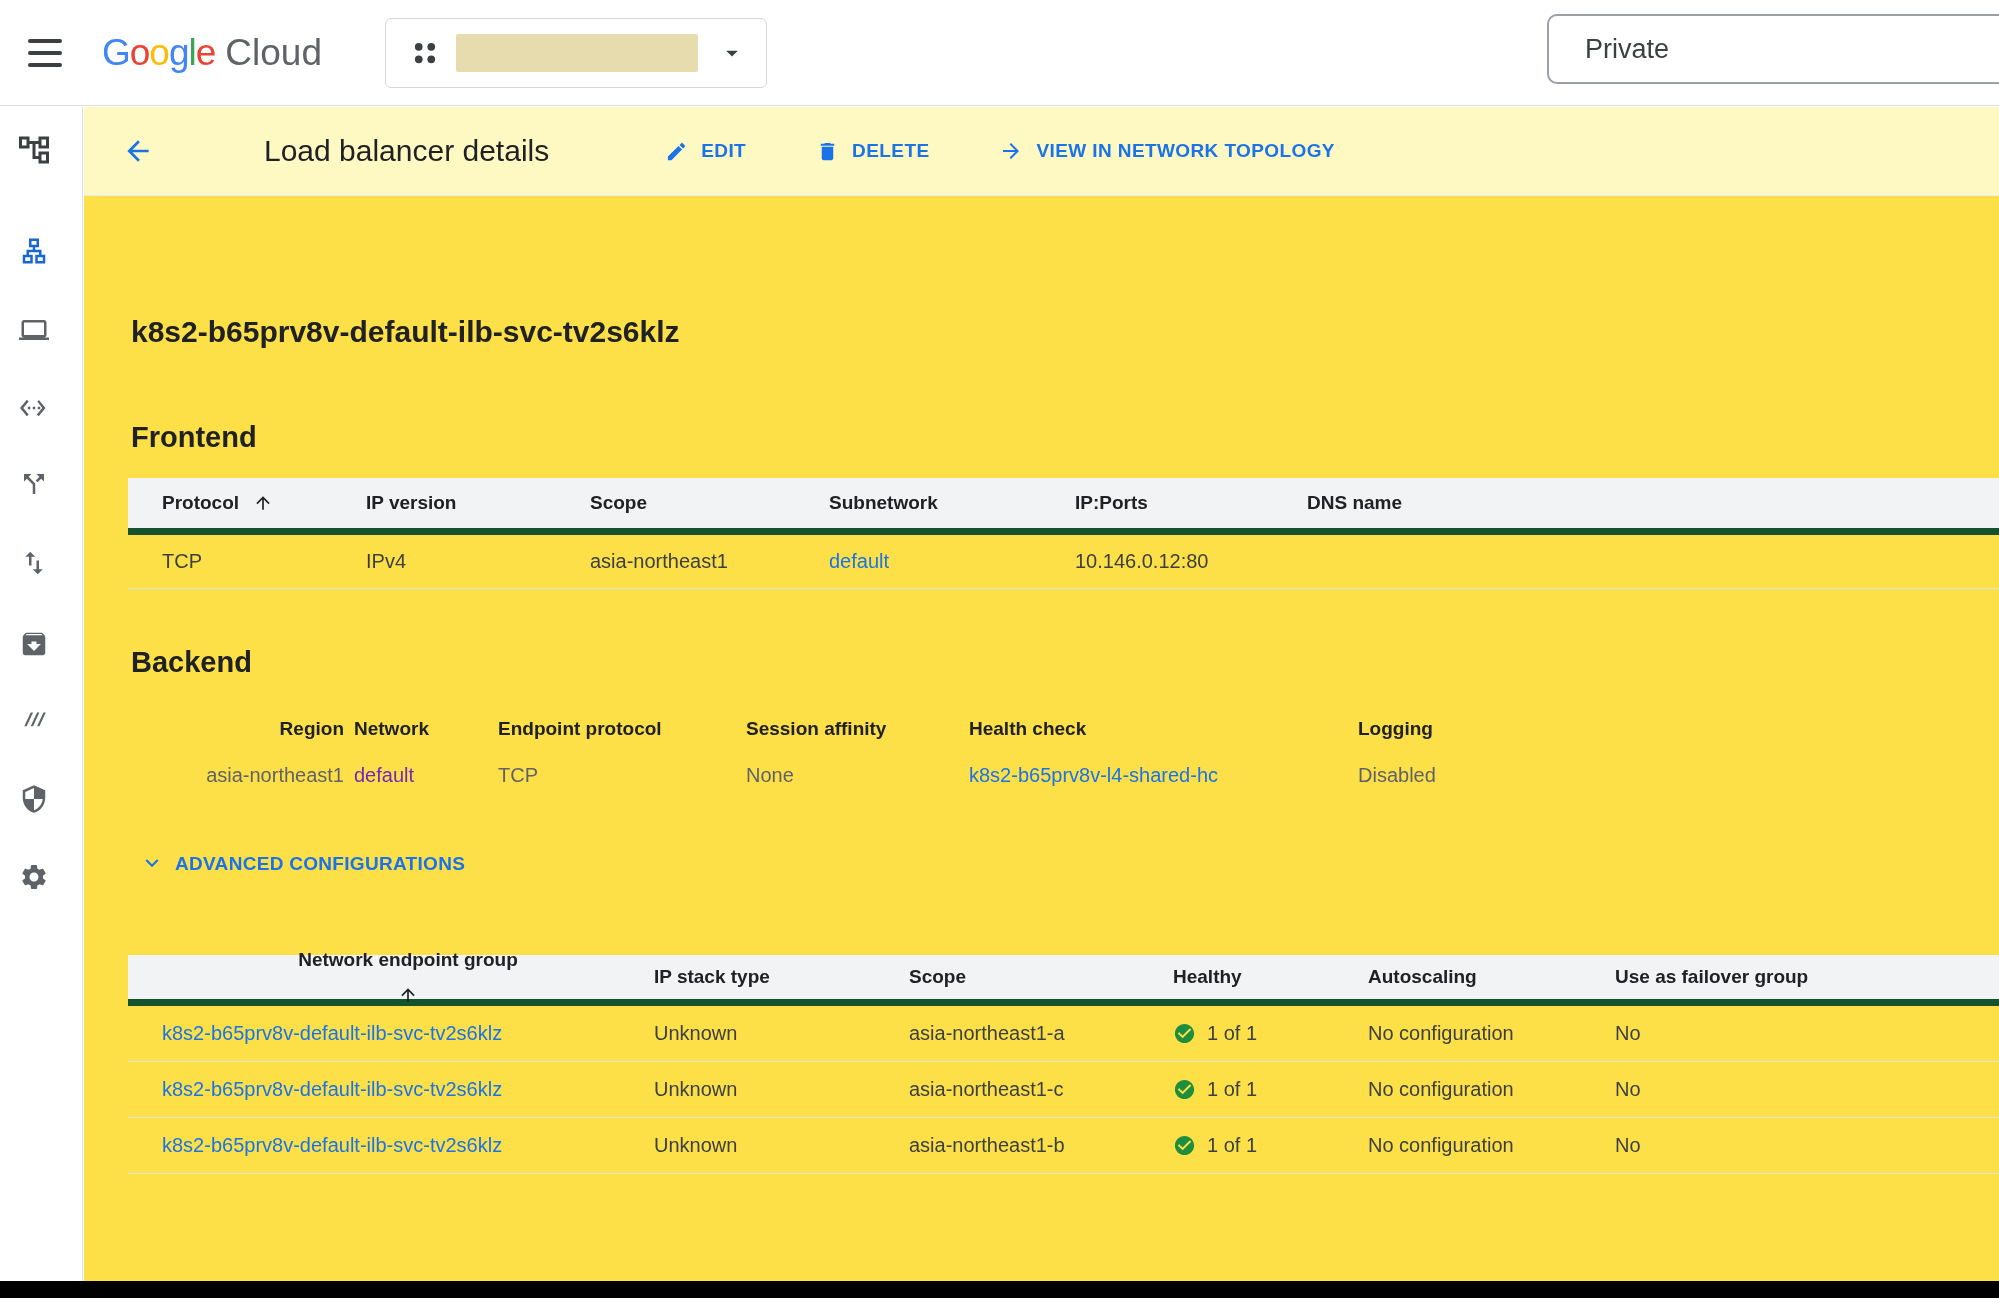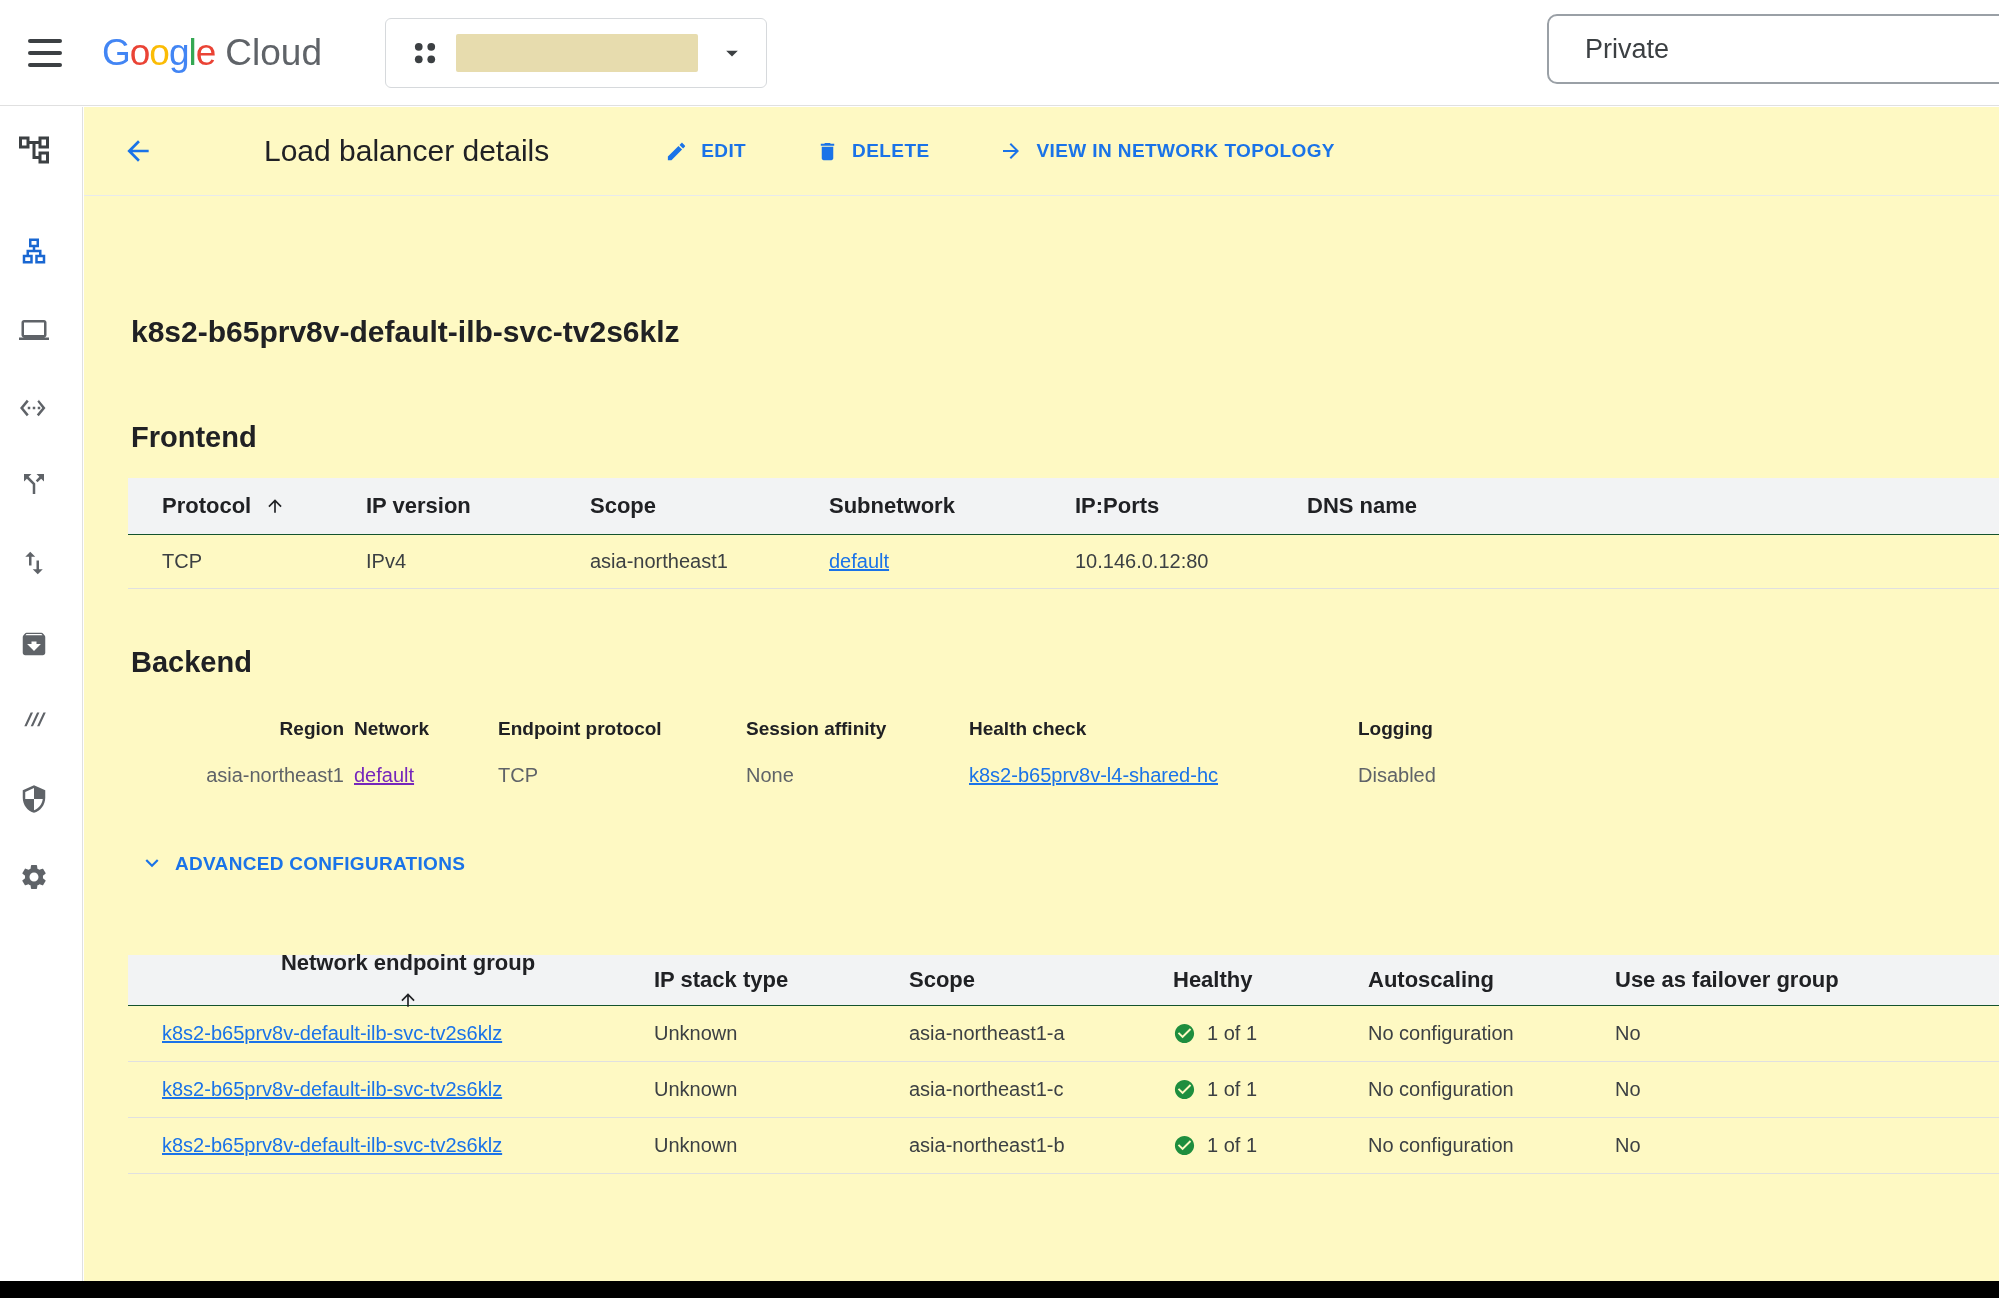--- a/index.html
+++ b/index.html
@@ -40,43 +40,43 @@
   .page-header{position:absolute;top:107px;left:84px;right:0;height:89px;background:#fef9c3;
     display:flex;align-items:center;border-bottom:1px solid #e8eaed;}
   .back-btn{margin-left:32px;width:44px;height:44px;border:none;background:transparent;color:#1a73e8;
     display:flex;align-items:center;justify-content:center;cursor:pointer;padding:0;}
   .page-title{margin-left:104px;font-size:30px;font-weight:400;color:#202124;white-space:nowrap;}
   .header-actions{display:flex;align-items:center;margin-left:112px;gap:62px;}
   .action-btn{display:flex;align-items:center;gap:13px;border:none;background:transparent;cursor:pointer;
     color:#1a73e8;font-family:inherit;font-size:19px;font-weight:700;letter-spacing:.4px;padding:6px 4px;white-space:nowrap;}
 
   
-  .content{position:absolute;top:196px;left:84px;right:0;bottom:17px;background:#fef9c3;overflow:hidden;}
+  .content{position:absolute;top:196px;left:84px;right:0;bottom:17px;background:#fde047;overflow:hidden;}
   .lb-name{margin:118px 0 0 47px;font-size:30px;line-height:36px;font-weight:600;color:#202124;}
   .section-heading{margin:72px 0 0 47px;font-size:29px;line-height:30px;font-weight:600;color:#202124;}
   .section-heading.backend{margin-top:58px;}
 
   .tbl{margin-left:44px;width:calc(100% - 44px);}
   .tbl-head{display:flex;align-items:center;background:#f2f3f4;height:57px;
-    font-size:22px;font-weight:700;color:#202124;border-bottom:1px solid #14532d;}
+    font-size:19px;font-weight:700;color:#202124;border-bottom:7px solid #14532d;}
   .tbl-row{display:flex;align-items:center;height:54px;font-size:20px;color:#3c4043;
     border-bottom:1px solid #e0e0e0;}
   .frontend-tbl{margin-top:26px;}
   .neg-tbl{margin-top:78px;}
   .neg-tbl .tbl-head{height:51px;}
   .neg-tbl .tbl-row{height:56px;}
   .th-sort{display:flex;align-items:center;gap:14px;cursor:pointer;}
   .sort-arrow{color:#202124;flex:0 0 auto;}
 
   .fc1{width:238px;padding-left:34px;}.fc2{width:224px;}.fc3{width:239px;}
   .fc4{width:246px;}.fc5{width:232px;}.fc6{flex:1;}
   .nc1{width:526px;padding-left:34px;flex-direction:column;}.nc2{width:255px;}.nc3{width:264px;}
   .nc4{width:195px;}.nc5{width:247px;}.nc6{flex:1;}
 
-  .lnk{color:#1a73e8;text-decoration:underline;cursor:pointer;}
+  .lnk{color:#1a73e8;cursor:pointer;}
   .lnk.visited{color:#7627bb;}
 
   .backend-fields{display:flex;margin:40px 0 0 47px;}
   .bf{padding-right:10px;}
   .bf0{width:223px;text-align:right;}.bf1{width:144px;}.bf2{width:248px;}.bf3{width:223px;}.bf4{width:357px;}.bf5{flex:1;margin-left:32px;}
   .bf-label{font-size:19px;line-height:24px;font-weight:700;color:#202124;}
   .bf-value{margin-top:22px;font-size:20px;line-height:24px;color:#5f6368;white-space:nowrap;}
 
   .advanced{display:flex;align-items:center;gap:10px;margin:64px 0 0 55px;border:none;background:transparent;
     color:#1a73e8;font-family:inherit;font-size:19px;font-weight:700;letter-spacing:.3px;cursor:pointer;padding:0;}

